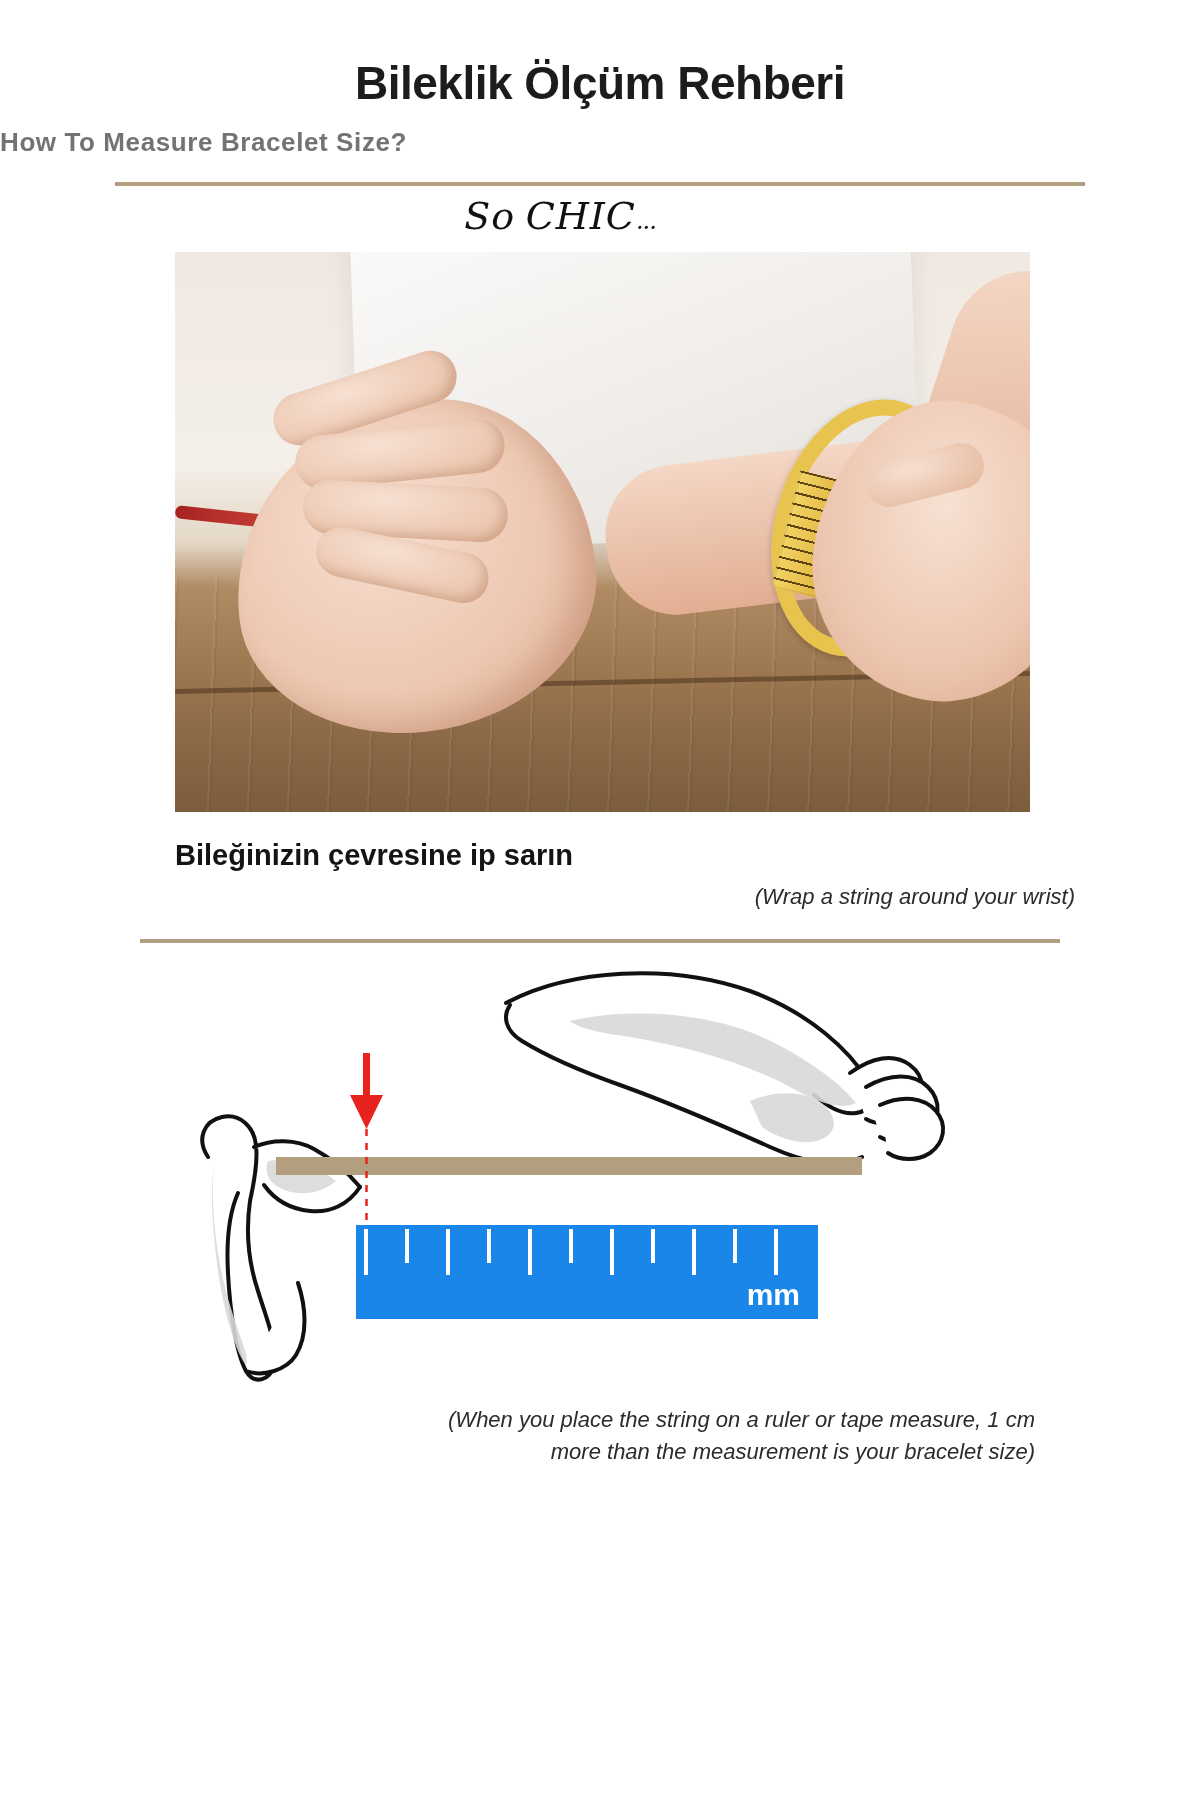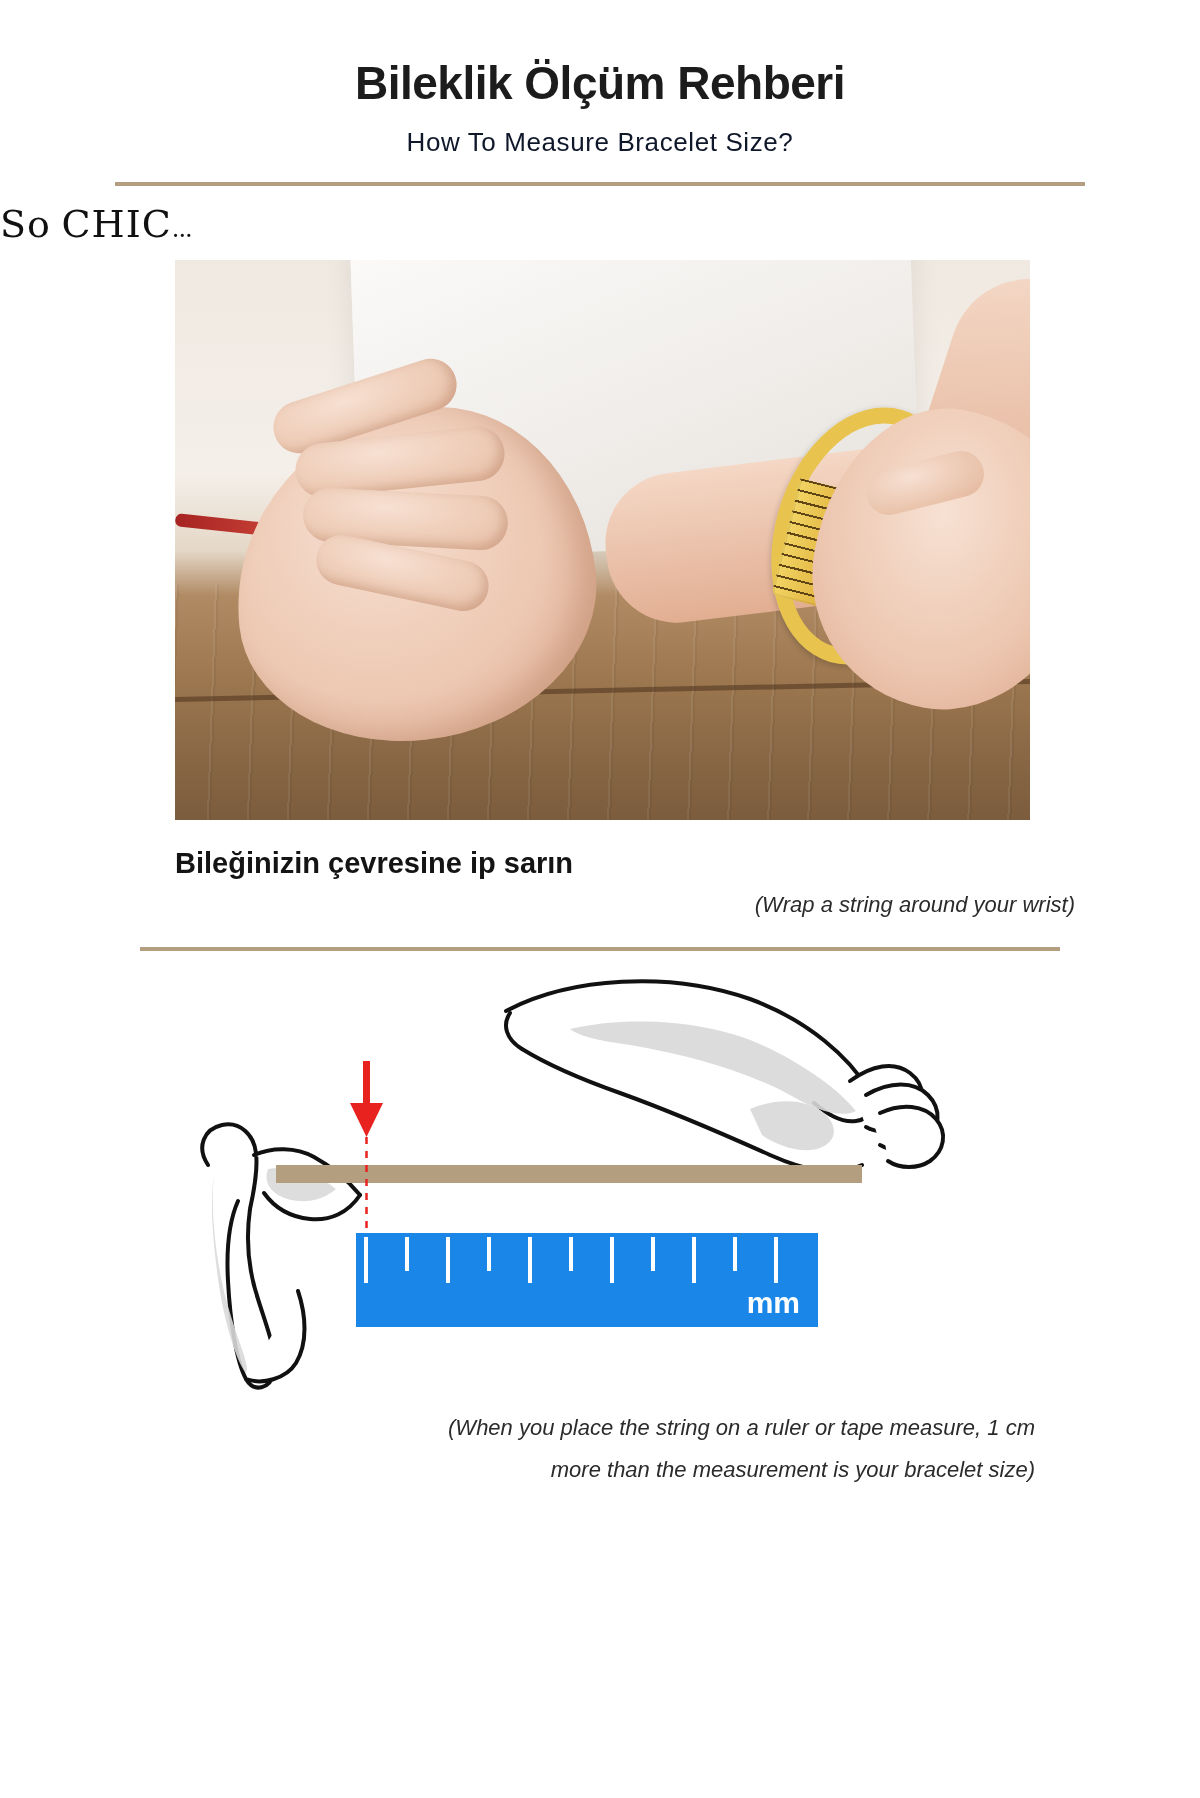--- a/index.html
+++ b/index.html
@@ -27,39 +27,39 @@
     text-align: center;
     font-size: 46px;
     font-weight: bold;
     letter-spacing: -0.5px;
     color: #1c1c1c;
     margin: 0;
     padding-top: 58px;
     line-height: 1.1;
   }
   .subtitle {
-    text-align: center;
     font-size: 26px;
-    font-weight: normal;
+    font-weight: bold;
     letter-spacing: 0.6px;
-    color: #0f172a;
+    color: #737373;
     margin: 0;
     padding-top: 18px;
   }
   .rule-top {
     height: 4px;
     background: #b39f7f;
     margin: 24px 115px 0 115px;
   }
 
   
   .brand-row {
     display: flex;
-    justify-content: flex-start;
-    padding: 16px 80px 0 0;
+    justify-content: center;
+    padding: 8px 80px 0 0;
+    font-style: italic;
   }
   .brand {
     font-family: "DejaVu Serif", serif;
     font-size: 38px;
     letter-spacing: 1px;
     color: #111;
     white-space: nowrap;
   }
   .brand .lc {
     font-size: 30px;
@@ -344,16 +344,16 @@
           <line x1="585" y1="270" x2="585" y2="300"></line>
           <line x1="626" y1="270" x2="626" y2="312"></line>
         </g>
         <text x="650" y="344" text-anchor="end" font-family="Liberation Sans, sans-serif" font-size="30" font-weight="bold" fill="#ffffff">mm</text>
       </g>
     </svg>
   </div>
 
   <div class="caption caption2">
     <div class="cap-en">(When you place the string on a ruler or tape measure, 1 cm</div>
-    <div class="cap-en" style="margin-top:12px">more than the measurement is your bracelet size)</div>
+    <div class="cap-en" style="margin-top:2px">more than the measurement is your bracelet size)</div>
   </div>
 
 </div>
 
 </body></html>

